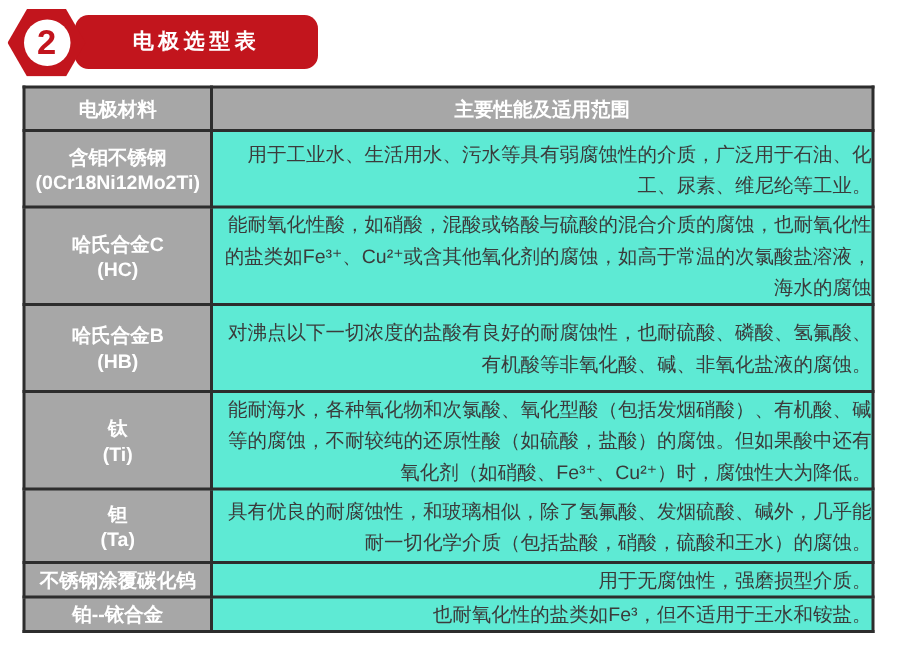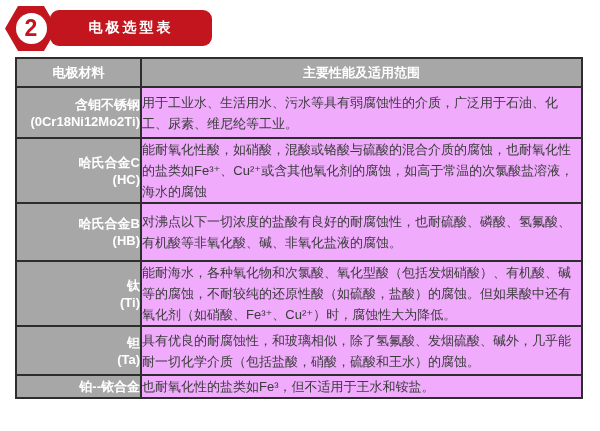--- a/index.html
+++ b/index.html
@@ -83,30 +83,30 @@
     font-size: 13px;
     font-weight: bold;
     height: 27px;
     text-align: center;
   }
   td.material {
     background: #a7a7a7;
     color: #ffffff;
     font-weight: bold;
     font-size: 13px;
-    text-align: right;
+    text-align: center;
     line-height: 17px;
   }
   td.desc {
-    background: #f0abfc;
+    background: #5eead4;
     color: #3b3b3b;
     font-size: 13px;
     line-height: 21px;
     padding: 3px 8px 3px 9px;
-    text-align: left;
+    text-align: right;
   }
   
   tbody tr:nth-child(1) { height: 51px; }
   tbody tr:nth-child(2) { height: 41px; }
   tbody tr:nth-child(3) { height: 58px; }
   tbody tr:nth-child(4) { height: 64px; }
   tbody tr:nth-child(5) { height: 49px; }
   tbody tr:nth-child(6) { height: 23px; }
   tbody tr:nth-child(7) { height: 15px; margin-top: 39px; }
 </style>
@@ -164,20 +164,26 @@
           </tr>
           <tr>
             <td class="material">
               <div>钽</div>
               <div>(Ta)</div>
             </td>
             <td class="desc">具有优良的耐腐蚀性，和玻璃相似，除了氢氟酸、发烟硫酸、碱外，几乎能耐一切化学介质（包括盐酸，硝酸，硫酸和王水）的腐蚀。</td>
           </tr>
           <tr>
             <td class="material">
+              <div>不锈钢涂覆碳化钨</div>
+            </td>
+            <td class="desc">用于无腐蚀性，强磨损型介质。</td>
+          </tr>
+          <tr>
+            <td class="material">
               <div>铂--铱合金</div>
             </td>
             <td class="desc">也耐氧化性的盐类如Fe³，但不适用于王水和铵盐。</td>
           </tr>
         </tbody>
     </table>
   </div>
 
 </div>
 

